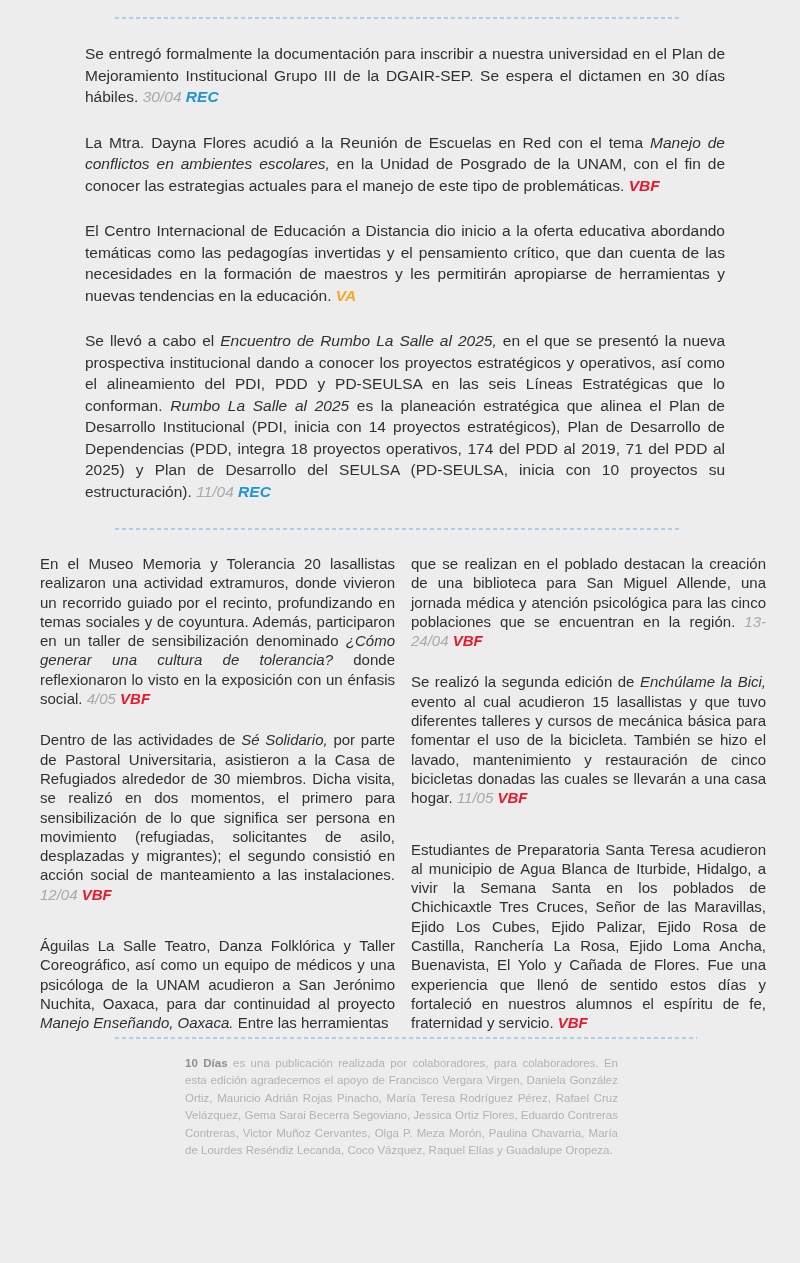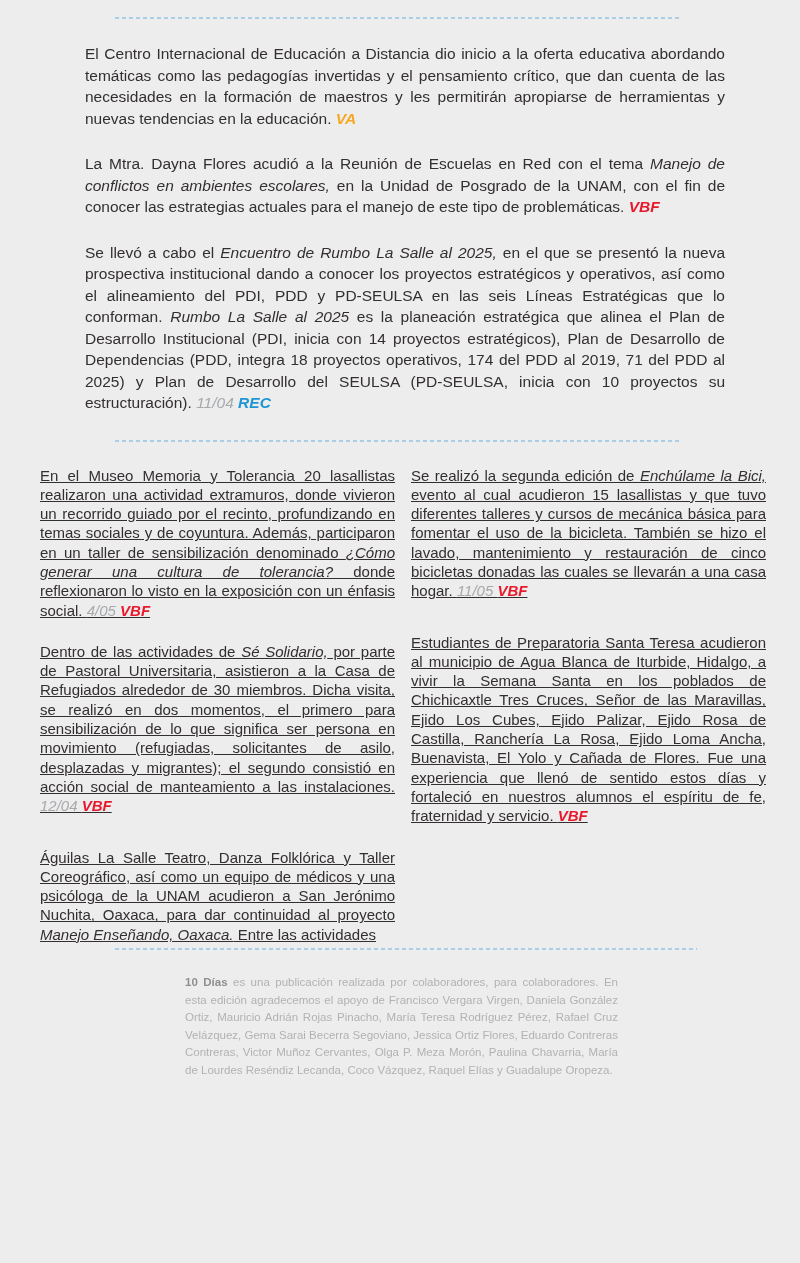--- a/index.html
+++ b/index.html
@@ -28,62 +28,64 @@
   }
   .head-bar{height:8px;background:#0b0b0b;margin-top:3px;}
 
   .sec1{margin:24px 0 0 85px;width:640px;}
   .sec1 .body-text{font-size:15.5px;line-height:21.5px;}
   .sec1 p{margin:13px 0 24px;}
   .sec1 p + p{margin-top:0;}
 
   .sec2{margin:24px 0 0 40px;width:726px;}
   .cols{display:flex;gap:16px;margin-top:18px;}
-  .col{width:355px;text-decoration:underline;}
+  .col{width:355px;}
   .col p{font-size:15px;line-height:19.3px;margin:0 0 22px;}
   .col p:last-child{margin-bottom:0;margin-top:32px;}
 
   .body-text{text-align:justify;color:#332f30;}
   .it{font-style:italic;}
   .date{color:var(--date-gray,#a7a9ac);font-style:italic;}
   .tag{font-style:italic;font-weight:bold;}
   .rec{color:var(--tag-rec,#1e95d4);}
   .va{color:var(--tag-va,#f7a823);}
   .vbf{color:var(--tag-vbf,#e8192c);}
   .b{font-weight:bold;color:#8f8f8f;}
 
   .credits{
-    width:433px;margin:24px 0 0 185px;
+    width:433px;margin:16px 0 0 185px;
     font-size:11.5px;line-height:17.5px;
     color:#b2b2b2;text-align:justify;
   }
 </style>
 </head>
 <body>
 
 <div class="dashed" id="dash-top"></div>
 
 <section class="sec1">
   <div class="body-text">
+    <p><span>Se entregó formalmente la documentación para inscribir a nuestra universidad en el Plan de Mejoramiento Institucional Grupo III de la DGAIR-SEP. Se espera el dictamen en 30 días hábiles. </span><span class="date">30/04 </span><span class="tag rec">REC</span></p>
+    <p><span>La Mtra. Dayna Flores acudió a la Reunión de Escuelas en Red con el tema </span><span class="it">Manejo de conflictos en ambientes escolares,</span><span> en la Unidad de Posgrado de la UNAM, con el fin de conocer las estrategias actuales para el manejo de este tipo de problemáticas. </span><span class="tag vbf">VBF</span></p>
     <p><span>El Centro Internacional de Educación a Distancia dio inicio a la oferta educativa abordando temáticas como las pedagogías invertidas y el pensamiento crítico, que dan cuenta de las necesidades en la formación de maestros y les permitirán apropiarse de herramientas y nuevas tendencias en la educación. </span><span class="tag va">VA</span></p>
-    <p><span>La Mtra. Dayna Flores acudió a la Reunión de Escuelas en Red con el tema </span><span class="it">Manejo de conflictos en ambientes escolares,</span><span> en la Unidad de Posgrado de la UNAM, con el fin de conocer las estrategias actuales para el manejo de este tipo de problemáticas. </span><span class="tag vbf">VBF</span></p>
     <p><span>Se llevó a cabo el </span><span class="it">Encuentro de Rumbo La Salle al 2025,</span><span> en el que se presentó la nueva prospectiva institucional dando a conocer los proyectos estratégicos y operativos, así como el alineamiento del PDI, PDD y PD-SEULSA en las seis Líneas Estratégicas que lo conforman. </span><span class="it">Rumbo La Salle al 2025</span><span> es la planeación estratégica que alinea el Plan de Desarrollo Institucional (PDI, inicia con 14 proyectos estratégicos), Plan de Desarrollo de Dependencias (PDD, integra 18 proyectos operativos, 174 del PDD al 2019, 71 del PDD al 2025) y Plan de Desarrollo del SEULSA (PD-SEULSA, inicia con 10 proyectos su estructuración). </span><span class="date">11/04 </span><span class="tag rec">REC</span></p>
   </div>
 </section>
 
 <div class="dashed" id="dash-mid"></div>
 
 <section class="sec2">
   <div class="cols body-text">
     <div class="col">
       <p><span>En el Museo Memoria y Tolerancia 20 lasallistas realizaron una actividad extramuros, donde vivieron un recorrido guiado por el recinto, profundizando en temas sociales y de coyuntura. Además, participaron en un taller de sensibilización denominado </span><span class="it">¿Cómo generar una cultura de tolerancia?</span><span> donde reflexionaron lo visto en la exposición con un énfasis social. </span><span class="date">4/05 </span><span class="tag vbf">VBF</span></p>
       <p><span>Dentro de las actividades de </span><span class="it">Sé Solidario,</span><span> por parte de Pastoral Universitaria, asistieron a la Casa de Refugiados alrededor de 30 miembros. Dicha visita, se realizó en dos momentos, el primero para sensibilización de lo que significa ser persona en movimiento (refugiadas, solicitantes de asilo, desplazadas y migrantes); el segundo consistió en acción social de manteamiento a las instalaciones. </span><span class="date">12/04 </span><span class="tag vbf">VBF</span></p>
-      <p><span>Águilas La Salle Teatro, Danza Folklórica y Taller Coreográfico, así como un equipo de médicos y una psicóloga de la UNAM acudieron a San Jerónimo Nuchita, Oaxaca, para dar continuidad al proyecto </span><span class="it">Manejo Enseñando, Oaxaca.</span><span> Entre las actividades</span></p>
+      <p><span>Águilas La Salle Teatro, Danza Folklórica y Taller Coreográfico, así como un equipo de médicos y una psicóloga de la UNAM acudieron a San Jerónimo Nuchita, Oaxaca, para dar continuidad al proyecto </span><span class="it">Manejo Enseñando, Oaxaca.</span><span> Entre las herramientas</span></p>
     </div>
     <div class="col">
+      <p><span>que se realizan en el poblado destacan la creación de una biblioteca para San Miguel Allende, una jornada médica y atención psicológica para las cinco poblaciones que se encuentran en la región. </span><span class="date">13-24/04 </span><span class="tag vbf">VBF</span></p>
       <p><span>Se realizó la segunda edición de </span><span class="it">Enchúlame la Bici,</span><span> evento al cual acudieron 15 lasallistas y que tuvo diferentes talleres y cursos de mecánica básica para fomentar el uso de la bicicleta. También se hizo el lavado, mantenimiento y restauración de cinco bicicletas donadas las cuales se llevarán a una casa hogar. </span><span class="date">11/05 </span><span class="tag vbf">VBF</span></p>
       <p><span>Estudiantes de Preparatoria Santa Teresa acudieron al municipio de Agua Blanca de Iturbide, Hidalgo, a vivir la Semana Santa en los poblados de Chichicaxtle Tres Cruces, Señor de las Maravillas, Ejido Los Cubes, Ejido Palizar, Ejido Rosa de Castilla, Ranchería La Rosa, Ejido Loma Ancha, Buenavista, El Yolo y Cañada de Flores. Fue una experiencia que llenó de sentido estos días y fortaleció en nuestros alumnos el espíritu de fe, fraternidad y servicio. </span><span class="tag vbf">VBF</span></p>
     </div>
   </div>
 </section>
 
 <div class="dashed" id="dash-bottom"></div>
 
 <div class="credits"><span class="b">10 Días</span><span> es una publicación realizada por colaboradores, para colaboradores. En esta edición agradecemos el apoyo de Francisco Vergara Virgen, Daniela González Ortiz, Mauricio Adrián Rojas Pinacho, María Teresa Rodríguez Pérez, Rafael Cruz Velázquez, Gema Sarai Becerra Segoviano, Jessica Ortiz Flores, Eduardo Contreras Contreras, Victor Muñoz Cervantes, Olga P. Meza Morón, Paulina Chavarria, María de Lourdes Reséndiz Lecanda, Coco Vázquez, Raquel Elías y Guadalupe Oropeza.</span></div>
 

